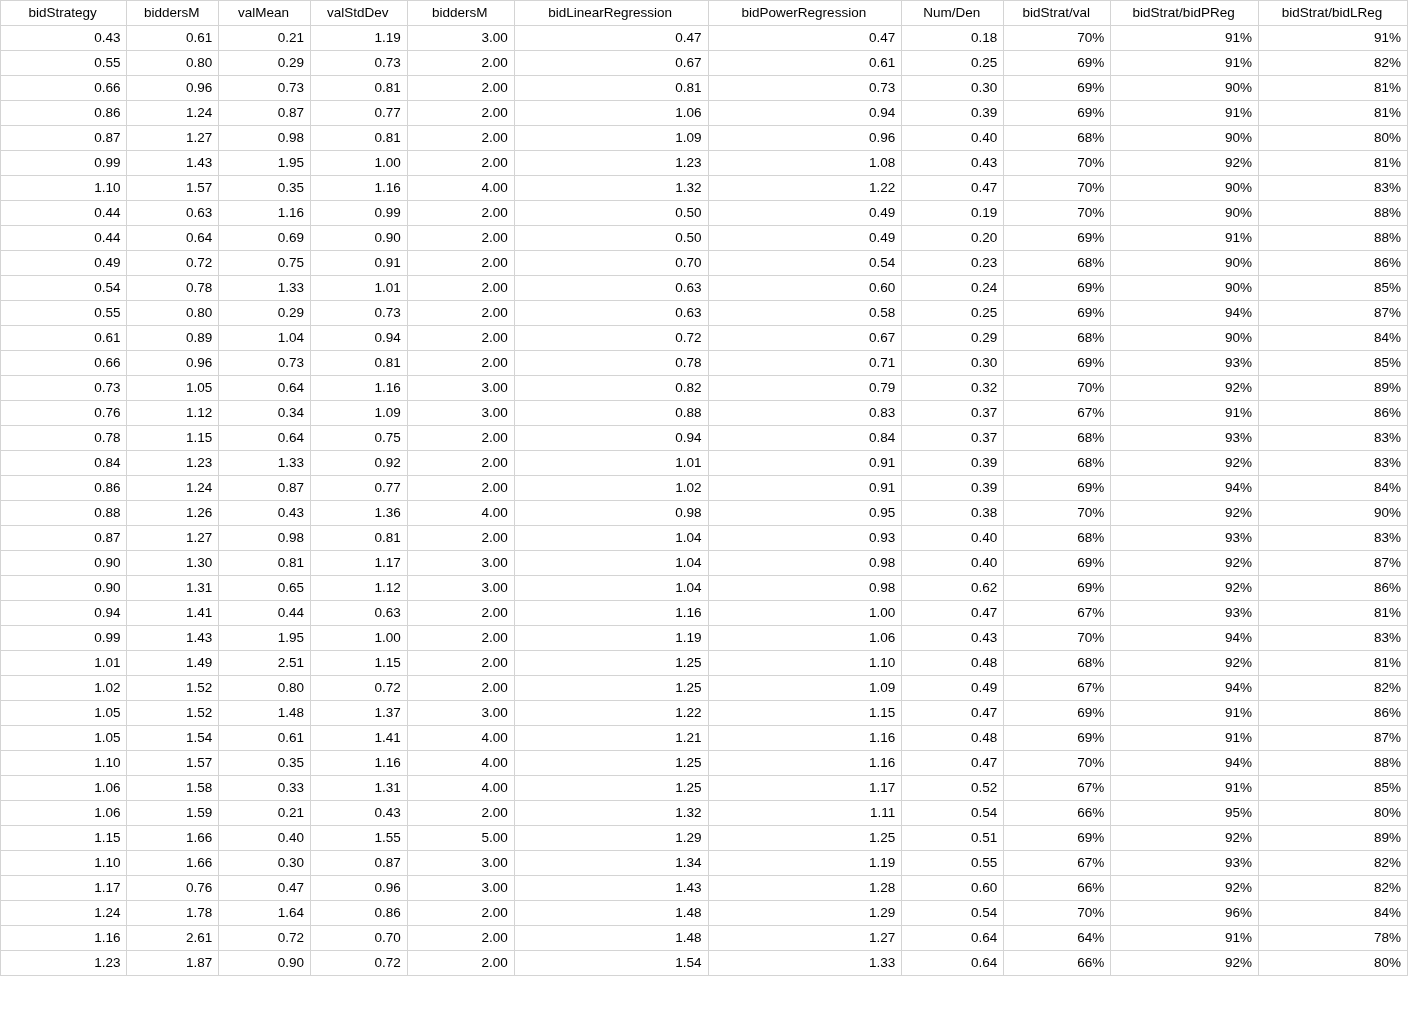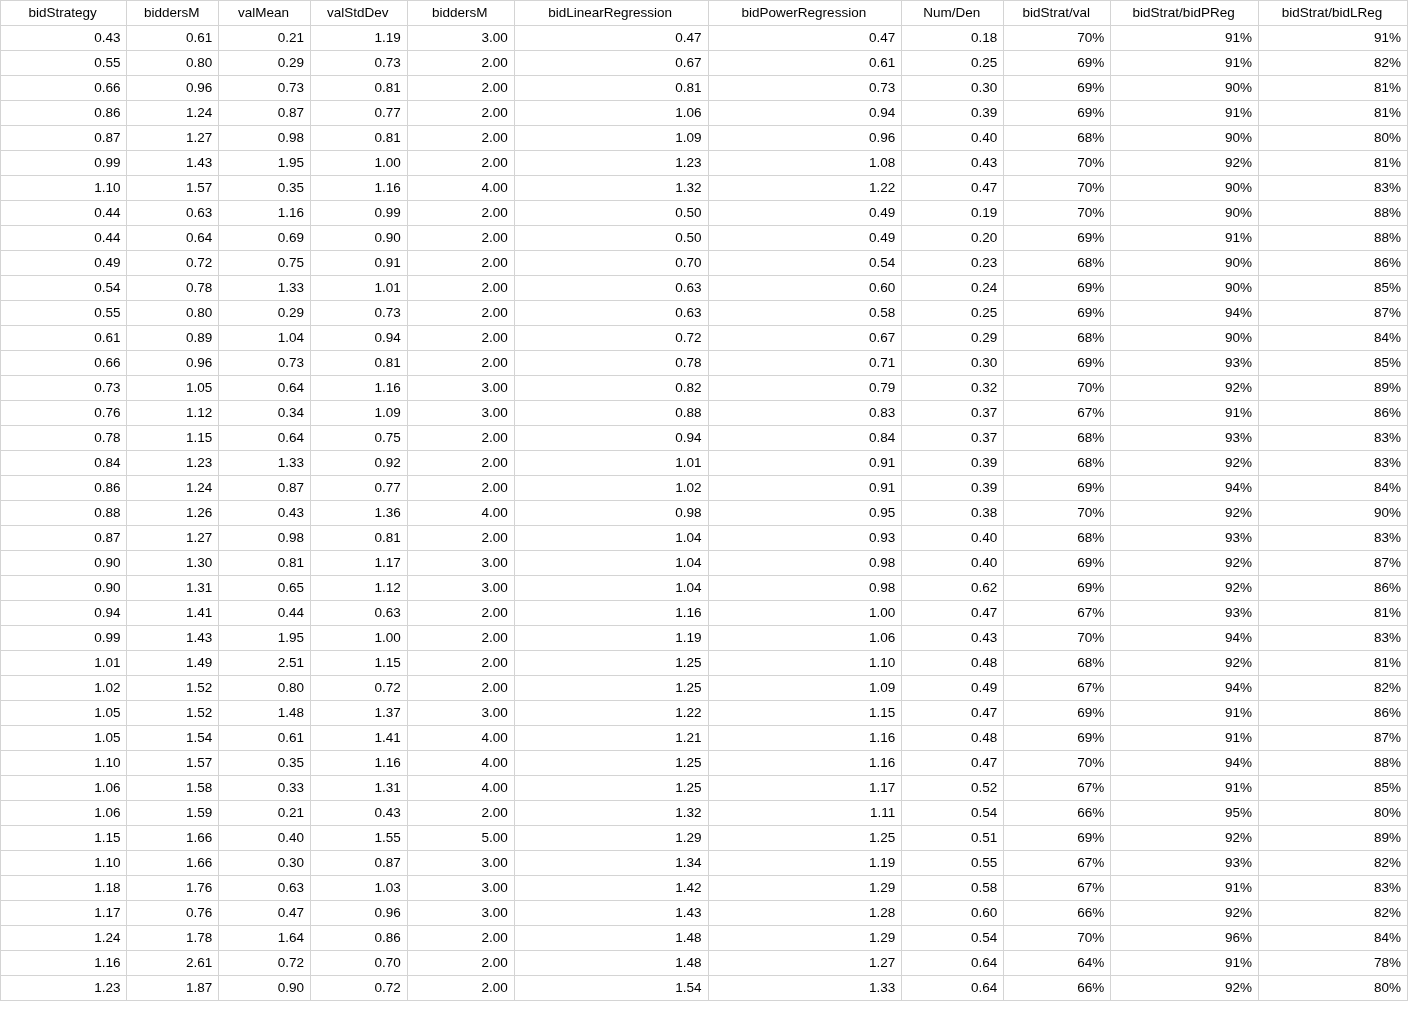--- a/index.html
+++ b/index.html
@@ -519,33 +519,20 @@
         <td>0.87</td>
         <td>3.00</td>
         <td>1.34</td>
         <td>1.19</td>
         <td>0.55</td>
         <td>67%</td>
         <td>93%</td>
         <td>82%</td>
       </tr>
       <tr>
-        <td>1.18</td>
-        <td>1.76</td>
-        <td>0.63</td>
-        <td>1.03</td>
-        <td>3.00</td>
-        <td>1.42</td>
-        <td>1.29</td>
-        <td>0.58</td>
-        <td>67%</td>
-        <td>91%</td>
-        <td>83%</td>
-      </tr>
-      <tr>
         <td>1.17</td>
         <td>0.76</td>
         <td>0.47</td>
         <td>0.96</td>
         <td>3.00</td>
         <td>1.43</td>
         <td>1.28</td>
         <td>0.60</td>
         <td>66%</td>
         <td>92%</td>

